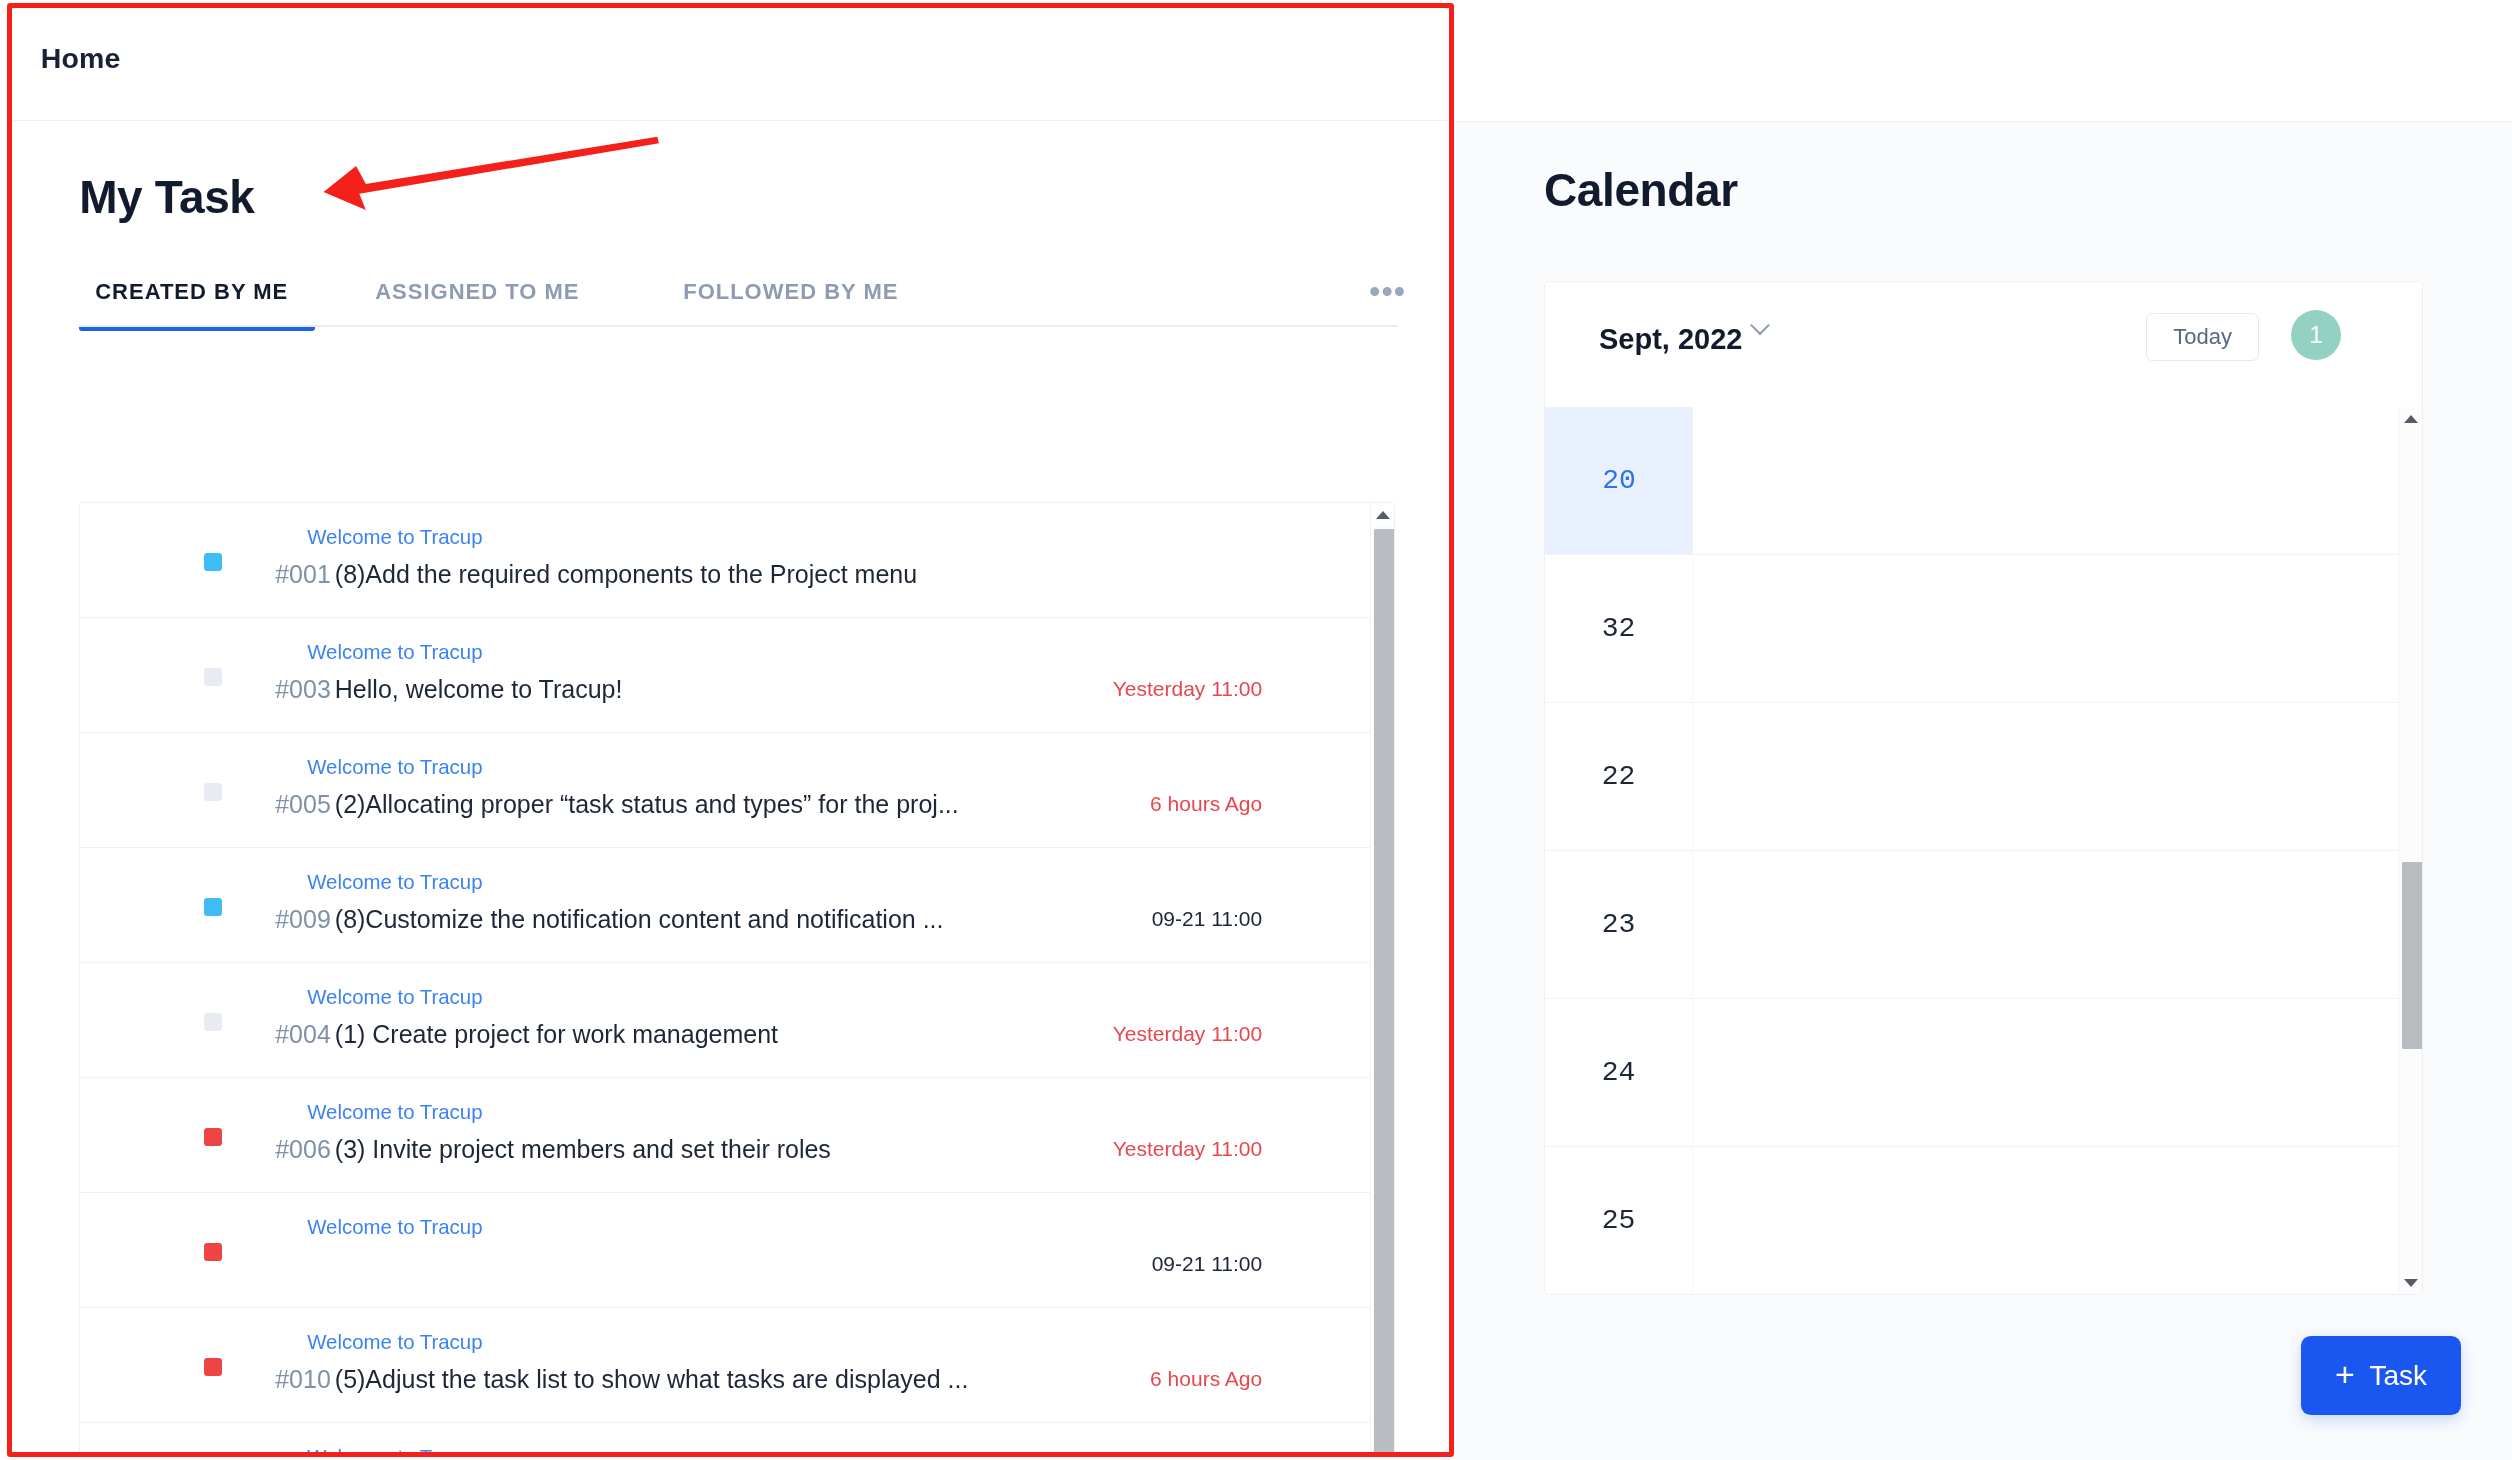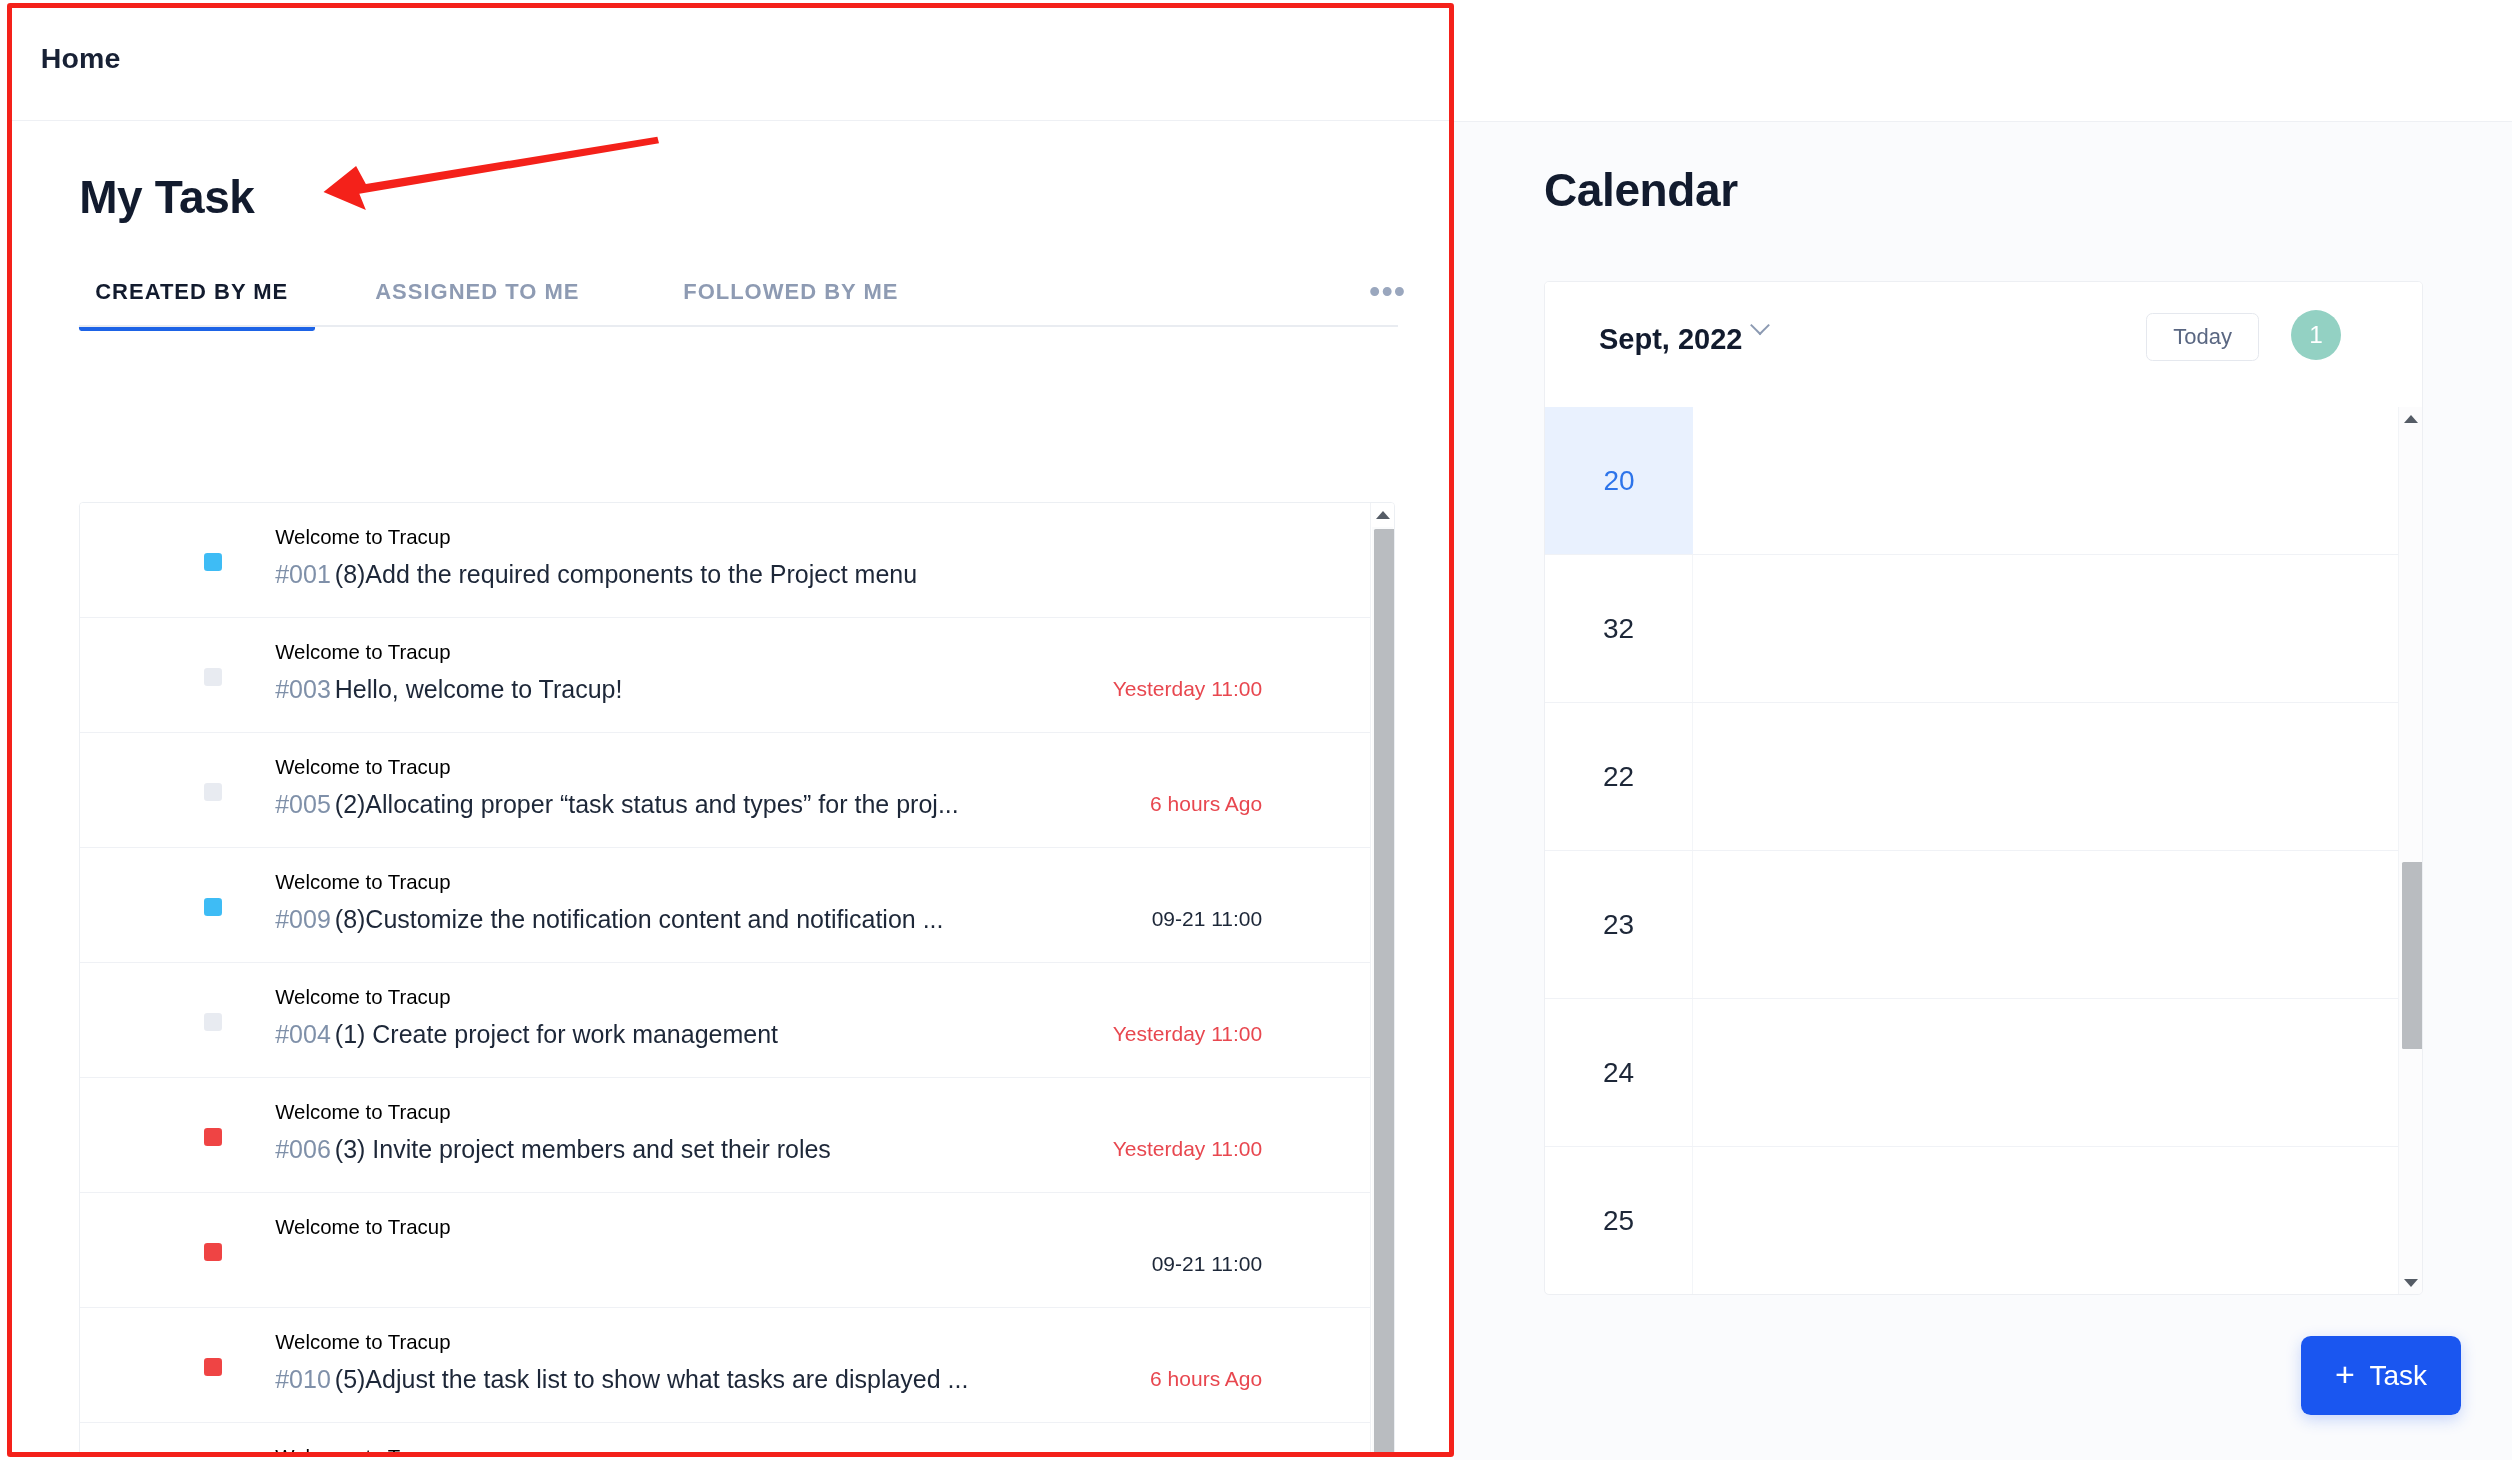--- a/index.html
+++ b/index.html
@@ -179,24 +179,25 @@
 
   .task-texts {
     position: absolute;
     left: 195px;
     top: 20.4px;
     width: 895px;
   }
 
   .task-project {
     font-size: 20.4px;
-    color: #000000;
+    color: #3b82f6;
     line-height: 1.4;
     white-space: nowrap;
     overflow: hidden;
+    margin-left: 32px;
   }
 
   .task-main {
     margin-top: 4.9px;
     font-size: 25px;
     line-height: 1.4;
     white-space: nowrap;
     overflow: hidden;
   }
 
@@ -366,20 +367,21 @@
     cursor: pointer;
   }
 
   .cal-body {
     position: absolute;
     left: 0;
     top: 125px;
     width: 879px;
     height: 888px;
     overflow: hidden;
+    font-family: Liberation Mono, monospace;
   }
 
   .cal-day-row {
     position: relative;
     height: 148px;
     border-bottom: 0.8px solid #f0f2f6;
     display: flex;
     cursor: pointer;
   }
 

